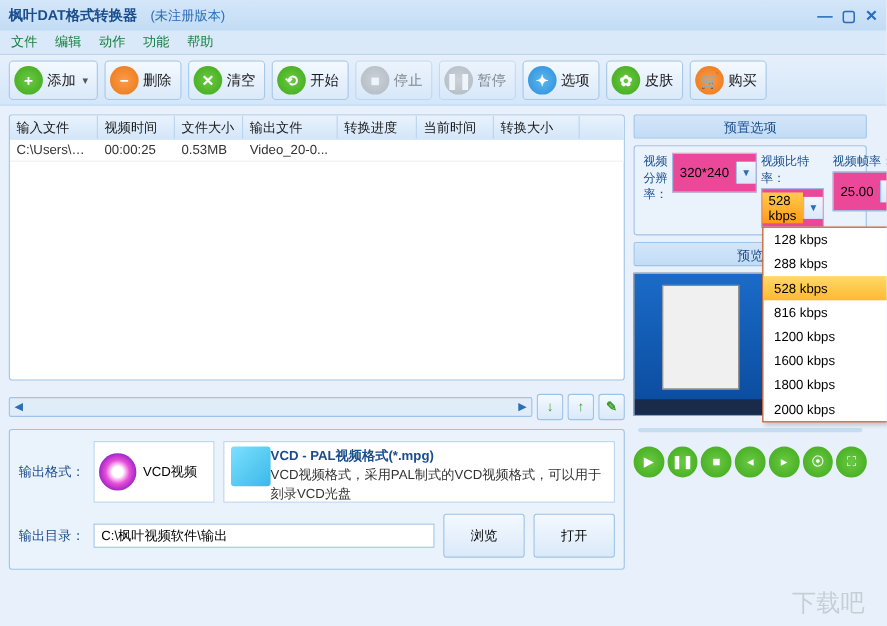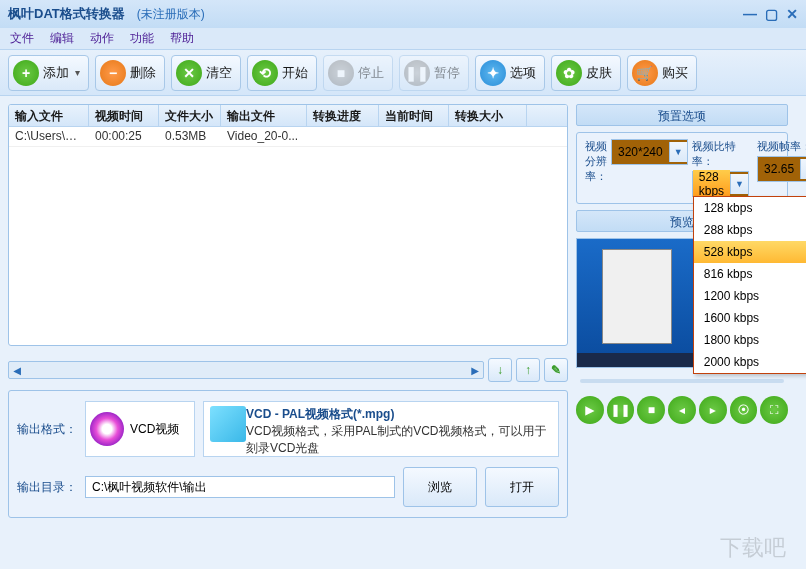--- a/index.html
+++ b/index.html
@@ -3,38 +3,38 @@
 <meta charset="utf-8">
 <style>
 *{box-sizing:border-box;margin:0;padding:0;font-family:"Microsoft YaHei",Arial,sans-serif;font-size:12px}
 body{background:#e8f1fb;width:806px;height:569px;overflow:hidden}
 .titlebar{height:28px;background:linear-gradient(#d4e6f9,#c2dcf5);display:flex;align-items:center;padding:0 8px;color:#1a4d8c;font-weight:bold}
 .titlebar .app{font-size:13px}
 .titlebar .reg{margin-left:12px;color:#2a6db8;font-weight:normal}
 .titlebar .wc{margin-left:auto;display:flex;gap:8px}
 .titlebar .wc span{cursor:pointer;font-weight:bold;color:#2a6db8;font-size:14px}
 .menubar{height:22px;background:#dae9f9;display:flex;align-items:center;padding:0 4px;gap:4px;border-bottom:1px solid #b8d4f0}
-.menubar span{padding:2px 6px;color:#4c1d95;cursor:pointer}
+.menubar span{padding:2px 6px;color:#15803d;cursor:pointer}
 .toolbar{height:46px;background:linear-gradient(#e6f0fb,#d4e6f9);display:flex;align-items:center;padding:4px 8px;gap:6px;border-bottom:1px solid #b8d4f0}
 .tbtn{height:36px;display:flex;align-items:center;background:linear-gradient(#f4f9ff,#dae9f9);border:1px solid #a8c8e8;border-radius:4px;padding:0 8px 0 4px;gap:4px;cursor:pointer}
 .tbtn.disabled{opacity:.5}
 .ticn{width:26px;height:26px;border-radius:13px;display:flex;align-items:center;justify-content:center;color:#fff;font-size:14px;font-weight:bold}
 .ticn.g{background:radial-gradient(#6bc945,#3ea818)}
 .ticn.o{background:radial-gradient(#ff9a4a,#e67817)}
 .ticn.gr{background:radial-gradient(#bbb,#888)}
 .ticn.b{background:radial-gradient(#5db8f0,#2a8dd8)}
 .tbtn .lbl{color:#1a1a1a;font-size:13px}
 .tbtn .dd{margin-left:2px;color:#555;font-size:10px}
 .main{display:flex;padding:8px;gap:8px;height:460px}
 .left{width:560px;display:flex;flex-direction:column;gap:8px}
 .right{width:212px;display:flex;flex-direction:column;gap:6px}
 .panel{background:#eaf2fc;border:1px solid #9ec3e8;border-radius:3px}
 .table-wrap{height:242px;background:#fff;border:1px solid #9ec3e8;border-radius:3px;overflow:hidden}
 .thead{display:flex;background:linear-gradient(#e8f2fc,#d4e6f9);height:22px;border-bottom:1px solid #b8d4f0}
-.th{border-right:1px solid #b8d4f0;padding:3px 6px;color:#1a1a1a;font-weight:bold;overflow:hidden;white-space:nowrap}
+.th{border-right:1px solid #b8d4f0;padding:3px 6px;color:#1a1a1a;font-weight:normal;overflow:hidden;white-space:nowrap}
 .tbody{background:#fff}
 .trow{display:flex;height:20px;border-bottom:1px solid #f0f0f0}
 .td{padding:2px 6px;overflow:hidden;white-space:nowrap;text-overflow:ellipsis;color:#333}
 .c0{width:80px}.c1{width:70px}.c2{width:62px}.c3{width:86px}.c4{width:72px}.c5{width:70px}.c6{width:78px}
 .scrollrow{display:flex;align-items:center;gap:4px;margin-top:4px}
 .hscroll{flex:1;height:18px;background:#e0ecf8;border:1px solid #9ec3e8;border-radius:2px;display:flex;align-items:center}
 .hscroll .ar{width:16px;height:16px;display:flex;align-items:center;justify-content:center;color:#2a6db8;cursor:pointer;font-size:10px}
 .sqbtn{width:24px;height:24px;background:linear-gradient(#f4f9ff,#dae9f9);border:1px solid #9ec3e8;border-radius:3px;display:flex;align-items:center;justify-content:center;cursor:pointer;color:#3a9c2a;font-weight:bold}
 .output-panel{padding:10px 8px;display:flex;flex-direction:column;gap:10px}
 .orow{display:flex;align-items:center;gap:8px}
@@ -47,21 +47,21 @@
 .fmt-txt{font-size:11px;color:#333;line-height:1.4}
 .fmt-txt b{color:#1a4d8c}
 .txtinput{flex:1;height:22px;border:1px solid #9ec3e8;background:#fff;padding:2px 6px}
 .btn{height:40px;padding:0 24px;background:linear-gradient(#f4f9ff,#dae9f9);border:1px solid #9ec3e8;border-radius:3px;cursor:pointer}
 .link{color:#1a4d8c;text-decoration:underline;cursor:pointer}
 .section-hdr{height:22px;background:linear-gradient(#d4e6f9,#c2dcf5);text-align:center;color:#1a4d8c;line-height:22px;border:1px solid #9ec3e8;border-radius:2px}
 .opts{padding:6px 8px;display:flex;flex-direction:row;gap:4px}
 .optrow{display:flex;gap:8px}
 .optcol{flex:1;display:flex;flex-direction:column;gap:2px}
 .optlbl{color:#1a4d8c;font-size:11px}
-.sel{height:26px;border:1px solid #9ec3e8;background:#a16207;display:flex;align-items:center;position:relative}
+.sel{height:36px;border:1px solid #9ec3e8;background:#ec4899;display:flex;align-items:center;position:relative}
 .sel .sv{flex:1;padding:0 6px}
 .sel .sa{width:18px;height:20px;border-left:1px solid #9ec3e8;display:flex;align-items:center;justify-content:center;color:#2a6db8;font-size:9px;cursor:pointer;background:linear-gradient(#f0f6fd,#dae9f9)}
 .sel.hi .sv{background:linear-gradient(#ffcc4a,#ff9a1a);color:#000}
 .dropdown{position:absolute;top:100%;left:0;width:185px;background:#fff;border:1px solid #c2410c;z-index:100;box-shadow:2px 2px 4px rgba(0,0,0,.2)}
 .dropdown .opt{padding:4px 10px;cursor:pointer}
 .dropdown .opt.sel-opt{background:linear-gradient(#ffd966,#ffb933)}
 .preview-box{height:130px;background:#000;border:1px solid #9ec3e8;position:relative;overflow:hidden}
 .preview-box .desk{position:absolute;inset:0;background:linear-gradient(180deg,#1a6bc8 0%,#0a4a9c 100%)}
 .preview-box .wnd{position:absolute;left:25px;top:10px;width:70px;height:95px;background:#f0f0f0;border:1px solid #888}
 .preview-box .tb{position:absolute;bottom:0;left:0;right:0;height:14px;background:#1a2a4a}
@@ -210,21 +210,21 @@
               <div class="opt">1200 kbps</div>
               <div class="opt">1600 kbps</div>
               <div class="opt">1800 kbps</div>
               <div class="opt">2000 kbps</div>
             </div>
           </div>
         </div>
         <div class="optcol">
           <div class="optlbl">视频帧率：</div>
           <div class="sel">
-              <span class="sv">32.65</span>
+              <span class="sv">25.00</span>
               <span class="sa">▼</span>
             </div>
         </div>
       </div>
       <div class="optrow">
         <div class="optcol">
           <div class="optlbl">音频比特率：</div>
         </div>
         <div class="optcol">
           <div class="optlbl">音频采样率：</div>

